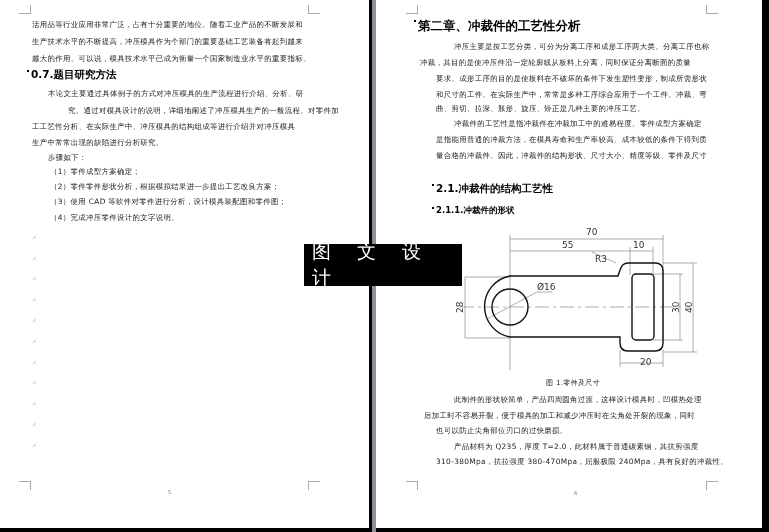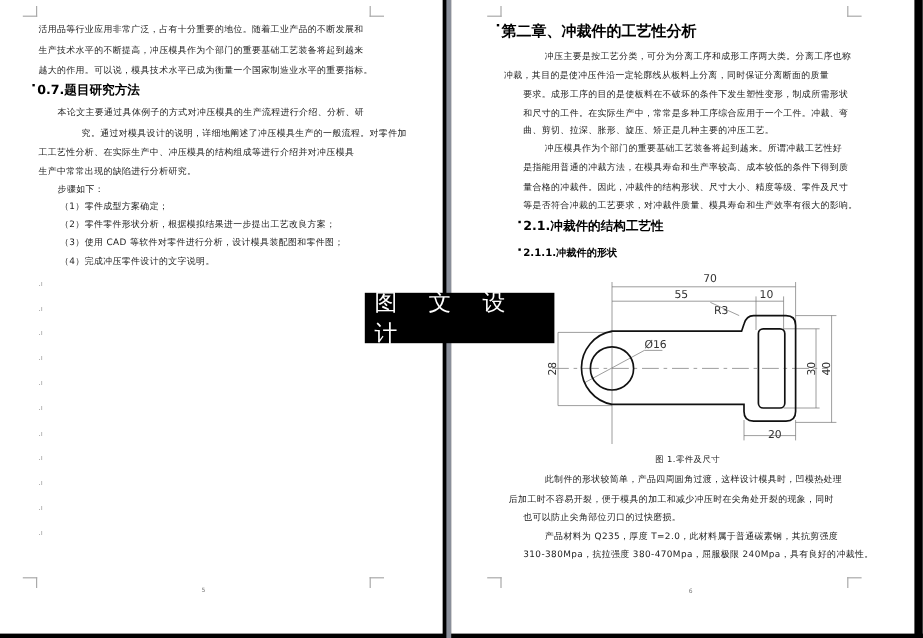--- a/index.html
+++ b/index.html
@@ -85,24 +85,23 @@
   <div class="crop tr" style="left:330px;top:5px;"></div>
 
   <div class="h1" style="left:38px;top:18px;"><span class="bullet"></span><span>第二章、冲裁件的工艺性分析</span></div>
 
   <div class="line" style="left:78px;top:42px;">冲压主要是按工艺分类，可分为分离工序和成形工序两大类。分离工序也称</div>
   <div class="line" style="left:44px;top:58px;">冲裁，其目的是使冲压件沿一定轮廓线从板料上分离，同时保证分离断面的质量</div>
   <div class="line" style="left:60px;top:74px;">要求。成形工序的目的是使板料在不破坏的条件下发生塑性变形，制成所需形状</div>
   <div class="line" style="left:60px;top:90px;">和尺寸的工件。在实际生产中，常常是多种工序综合应用于一个工件。冲裁、弯</div>
   <div class="line" style="left:60px;top:104px;">曲、剪切、拉深、胀形、旋压、矫正是几种主要的冲压工艺。</div>
 
-  <div class="line" style="left:78px;top:119px;">冲压模具作为个部门的重要基础工艺装备将起到越来。所谓冲裁工艺性好</div>
+  <div class="line" style="left:78px;top:119px;">冲裁件的工艺性是指冲裁件在冲裁加工中的难易程度。零件成型方案确定</div>
   <div class="line" style="left:60px;top:135px;">是指能用普通的冲裁方法，在模具寿命和生产率较高、成本较低的条件下得到质</div>
   <div class="line" style="left:60px;top:151px;">量合格的冲裁件。因此，冲裁件的结构形状、尺寸大小、精度等级、零件及尺寸</div>
-  <div class="line" style="left:60px;top:166px;">等是否符合冲裁的工艺要求，对冲裁件质量、模具寿命和生产效率有很大的影响。</div>
 
   <div class="h2" style="left:56px;top:182px;"><span class="bullet"></span><span>2.1.冲裁件的结构工艺性</span></div>
 
   <div class="h3" style="left:56px;top:205px;"><span class="bullet"></span><span>2.1.1.冲裁件的形状</span></div>
 
   <div class="line" style="left:170px;top:378px;font-size:7px;">图 1.零件及尺寸</div>
 
   <div class="line" style="left:78px;top:395px;">此制件的形状较简单，产品四周圆角过渡，这样设计模具时，凹模热处理</div>
   <div class="line" style="left:48px;top:411px;">后加工时不容易开裂，便于模具的加工和减少冲压时在尖角处开裂的现象，同时</div>
   <div class="line" style="left:60px;top:426px;">也可以防止尖角部位刃口的过快磨损。</div>

